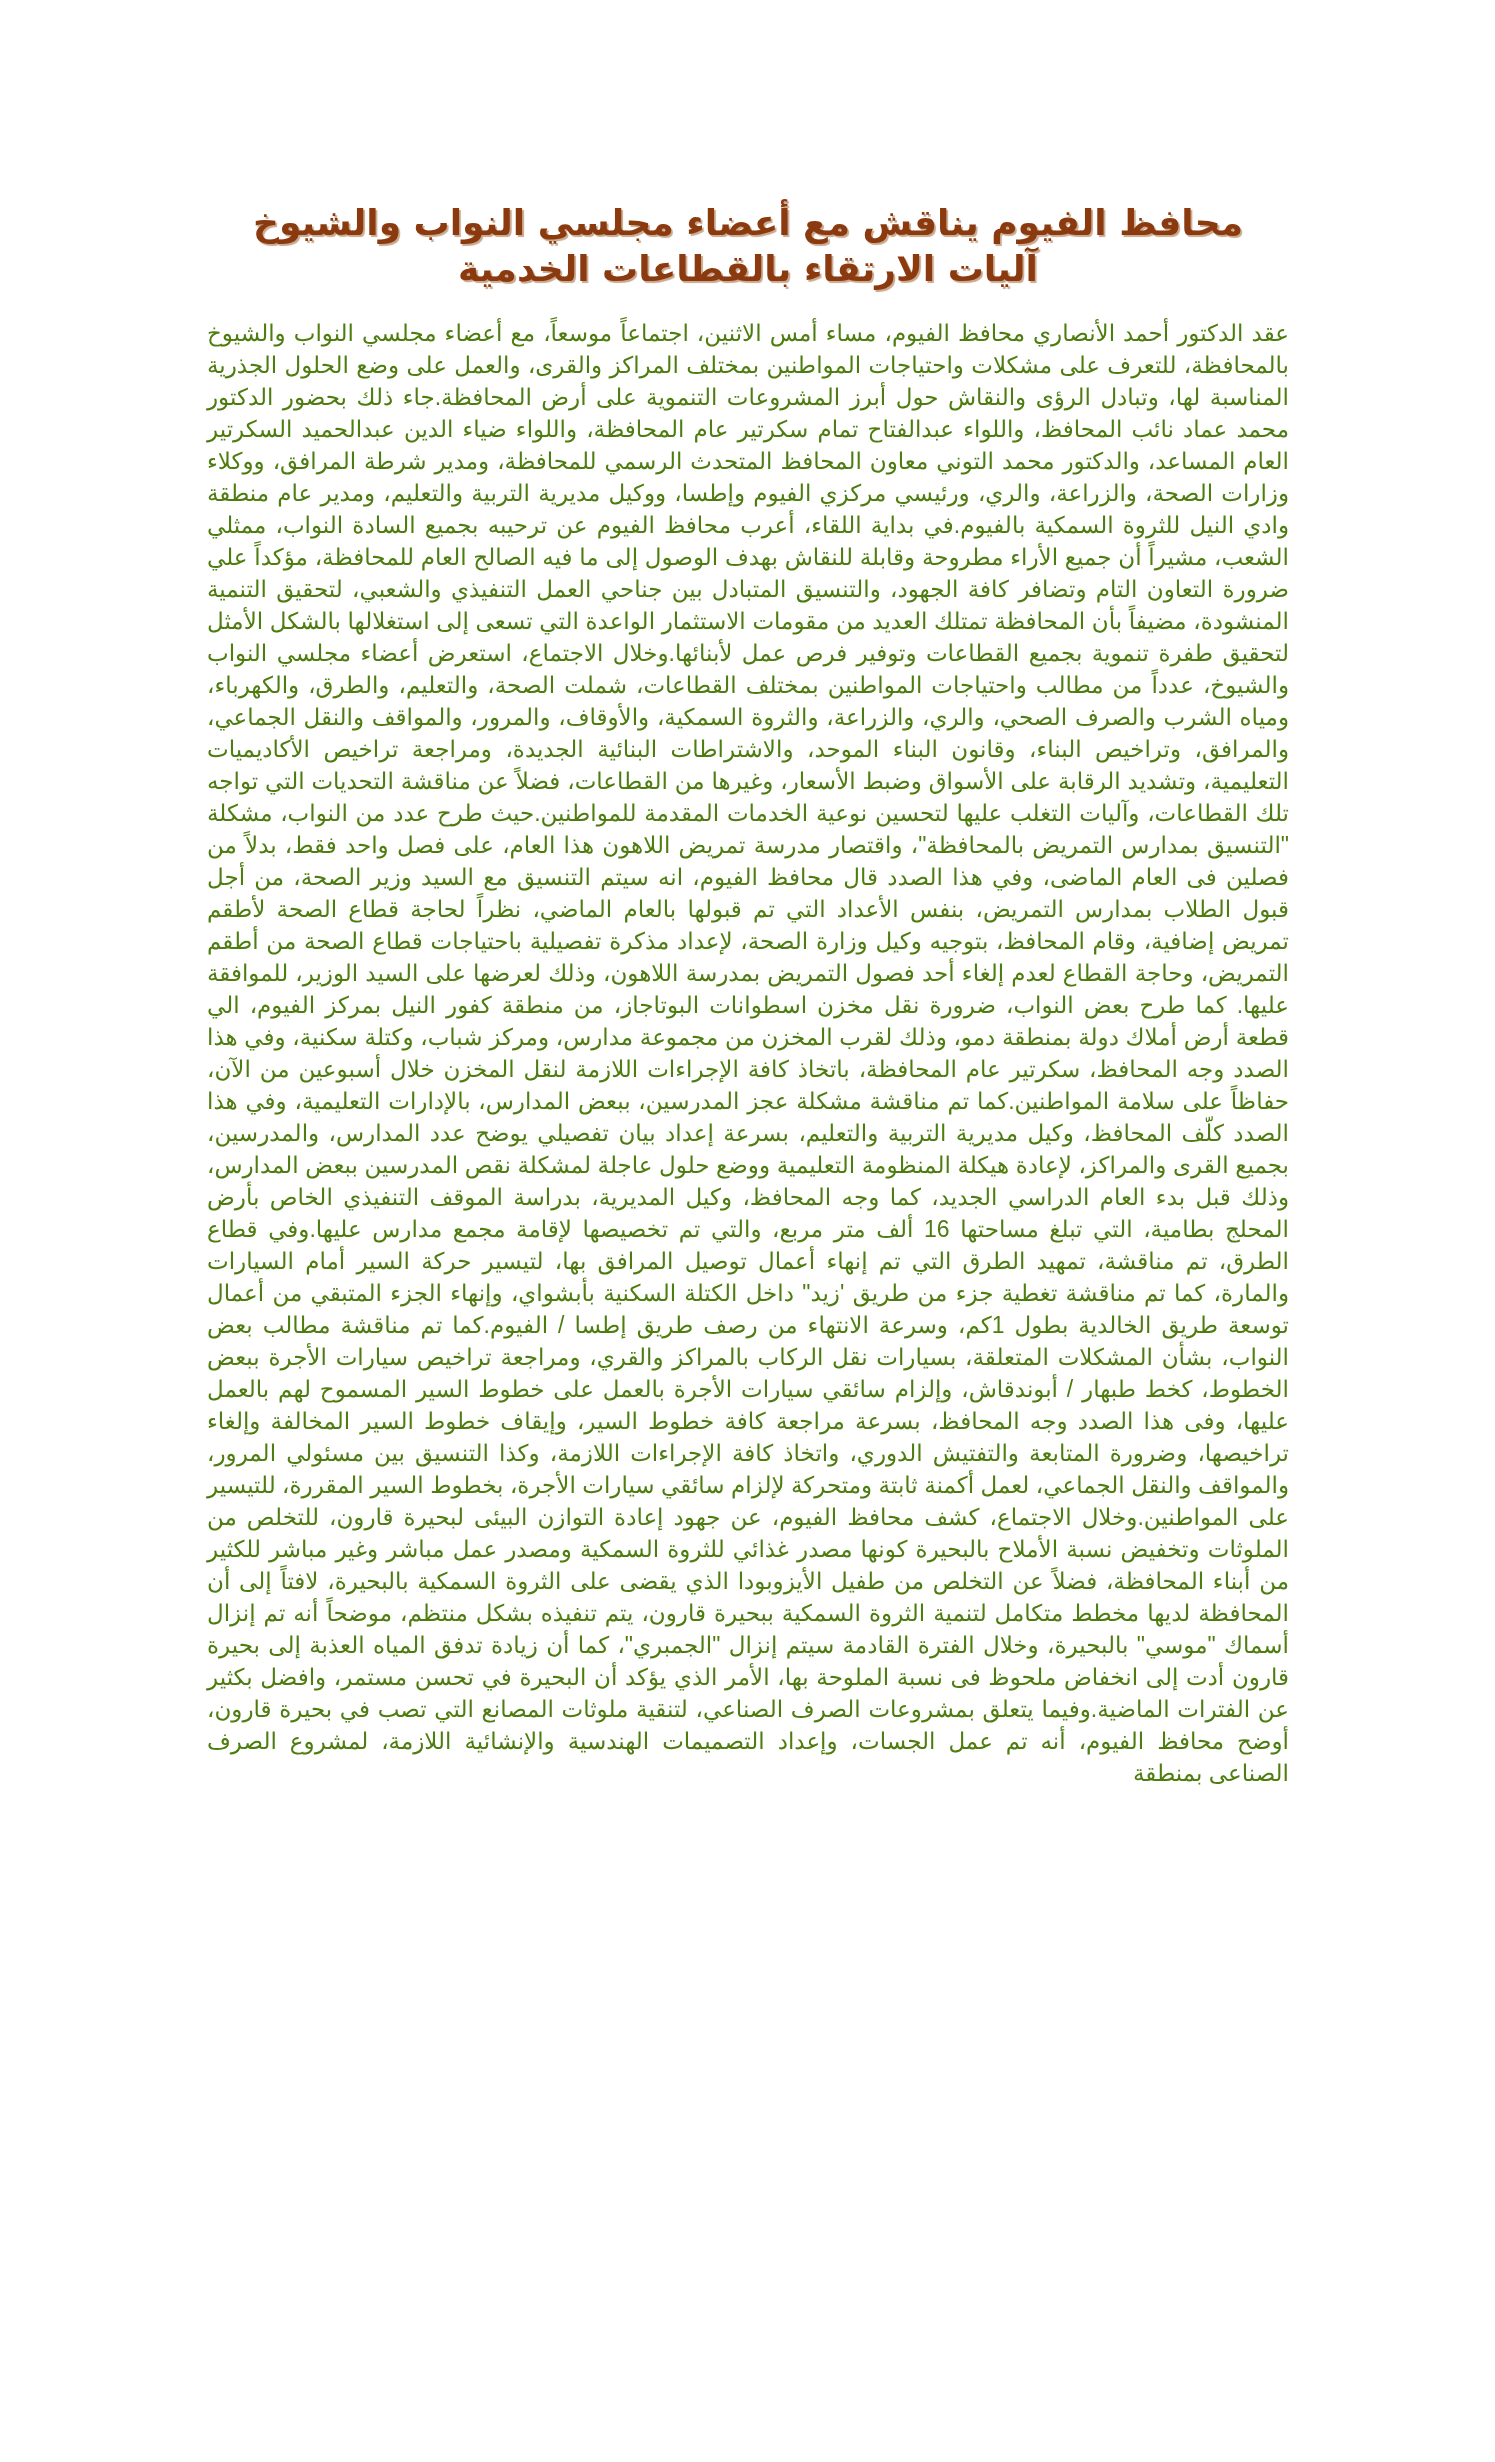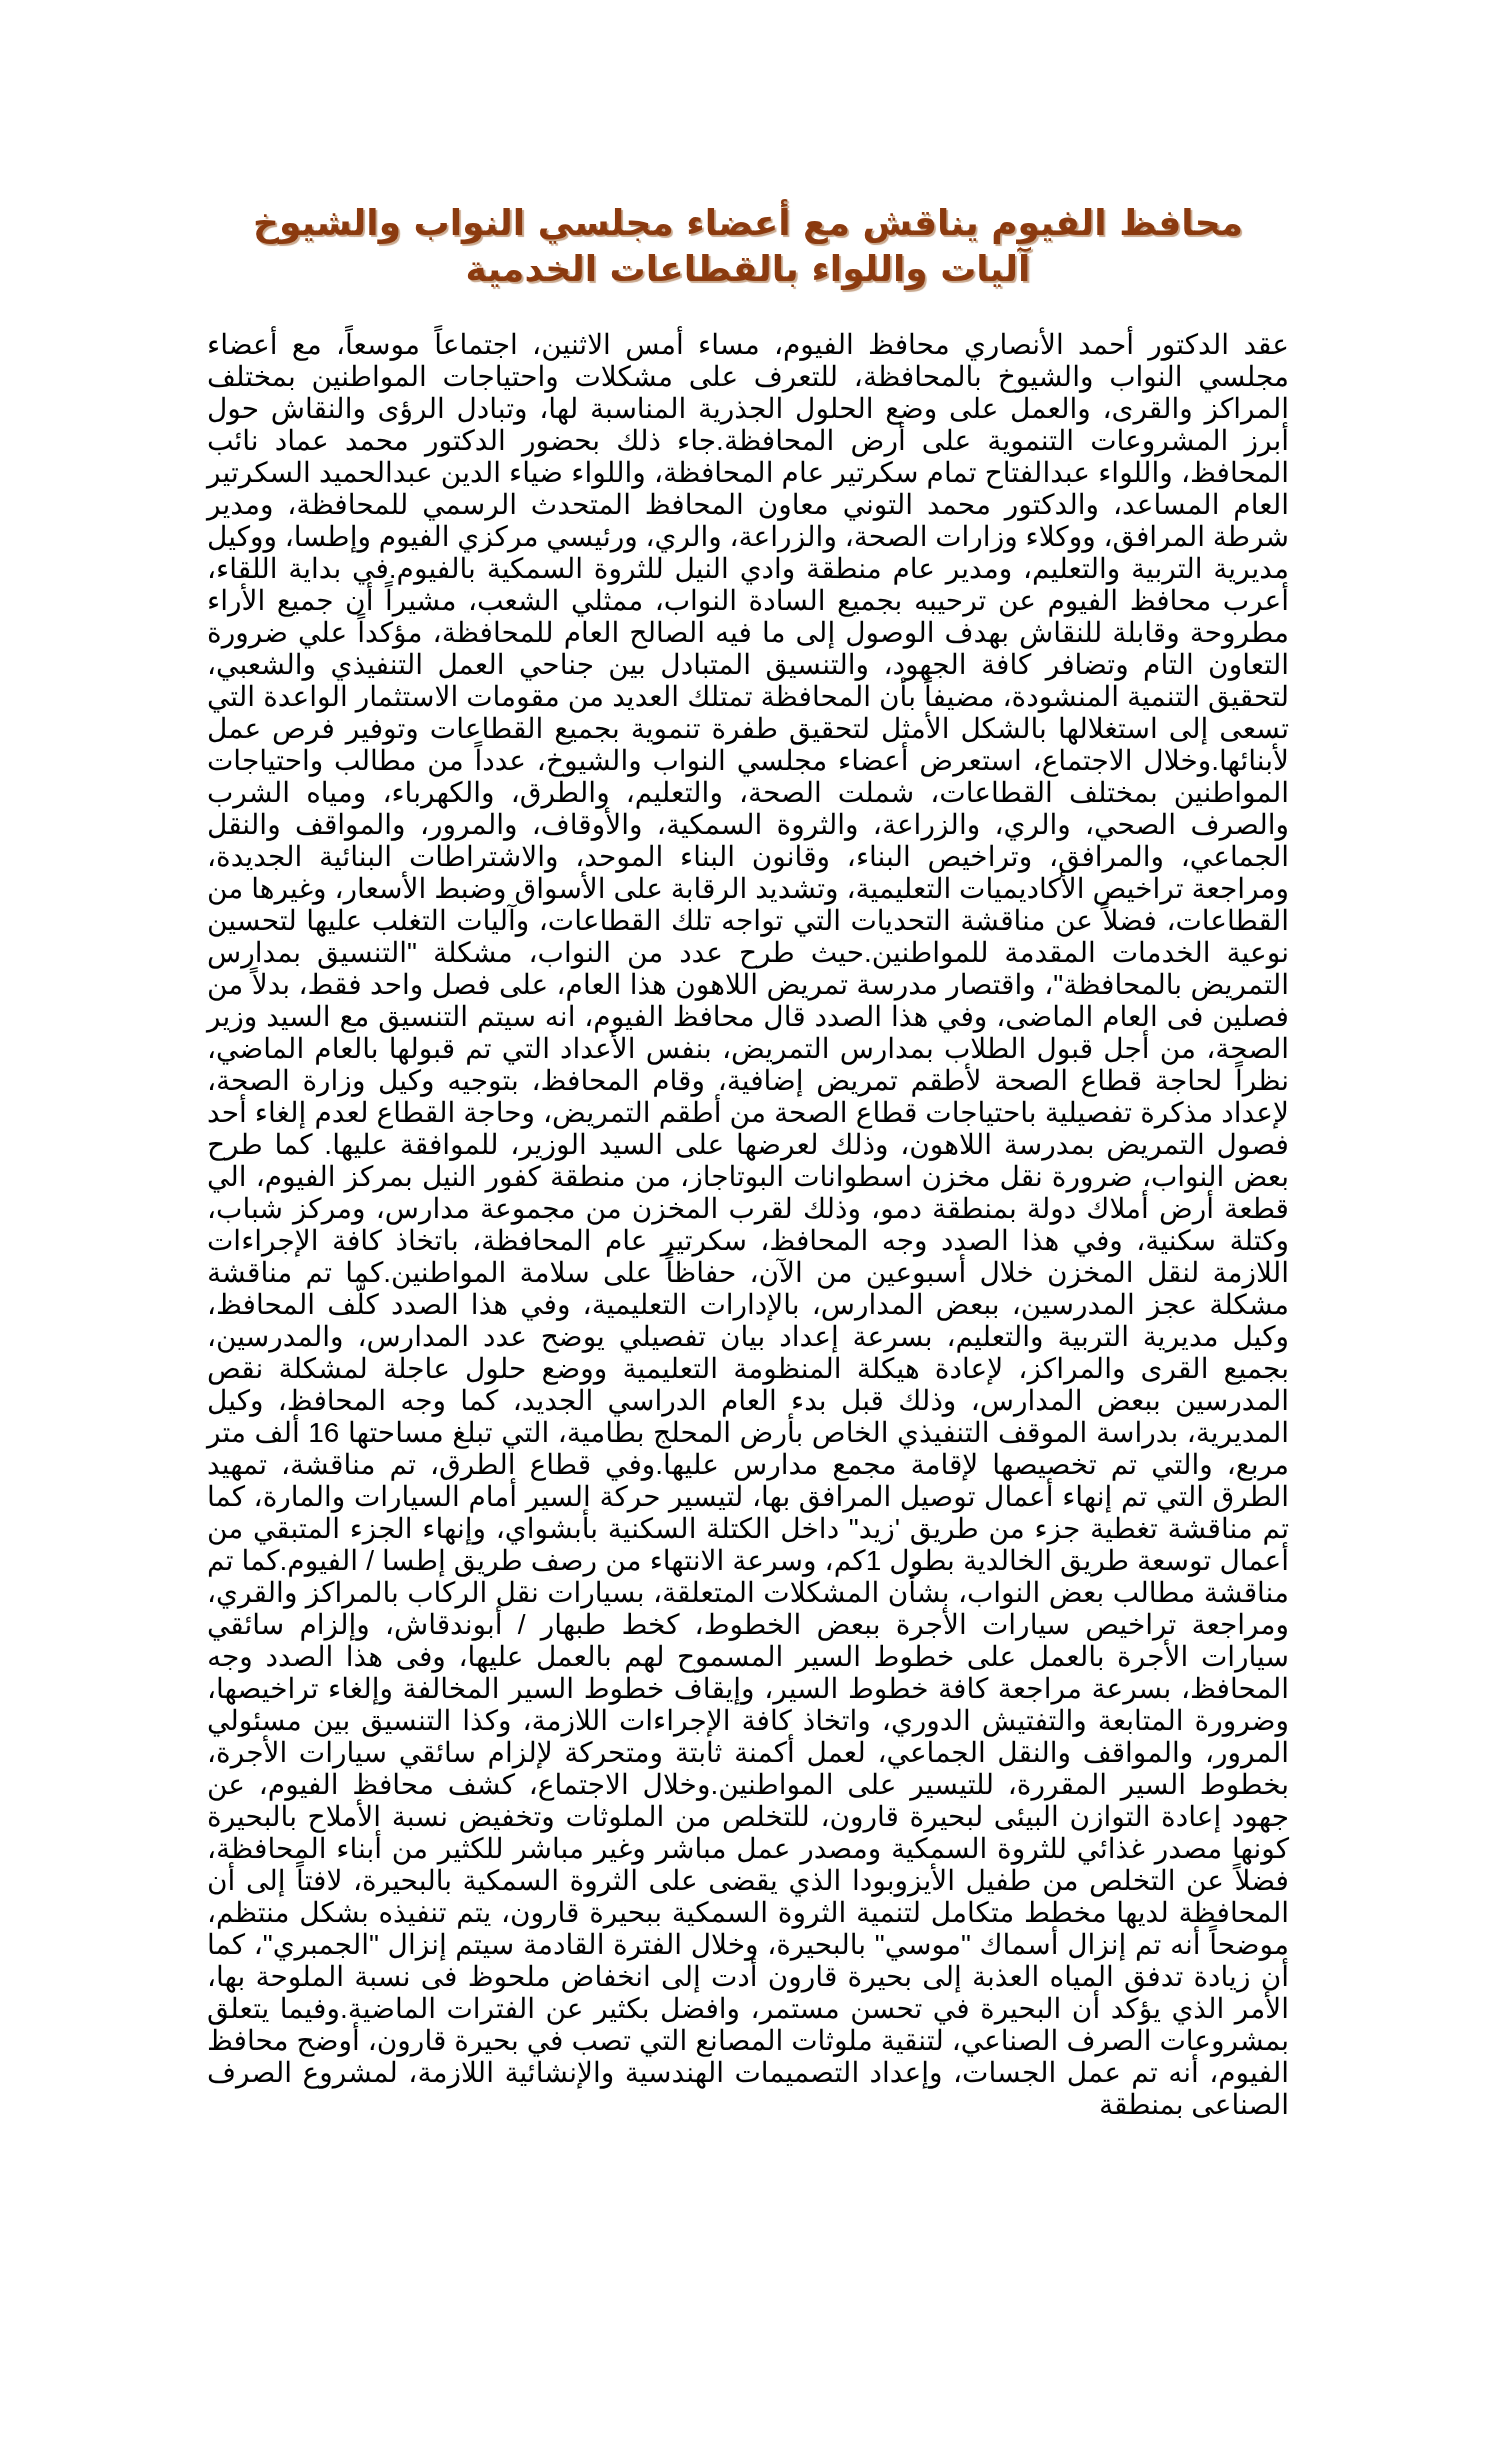--- a/index.html
+++ b/index.html
@@ -6,29 +6,29 @@
   body { width: 1495px; height: 2462px; overflow: hidden; position: relative; font-family: "DejaVu Sans", "Liberation Sans", sans-serif; }
   .page { position: absolute; left: 0; top: 0; width: 1495px; height: 2462px; background: #fff; }
   .title {
     position: absolute; left: 229px; top: 176px; width: 1038px;
     text-align: center; color: #8B3A0F; font-weight: bold;
     font-family: "DejaVu Sans", sans-serif;
     font-size: 36px; line-height: 46px; direction: rtl;
     text-shadow: 1.8px 1.8px 0.9px #c9a98f;
   }
   .body-text {
-    position: absolute; left: 207px; top: 329px; width: 1082px;
+    position: absolute; left: 207px; top: 317px; width: 1082px;
     direction: rtl; text-align: justify; text-align-last: right;
-    font-family: "Liberation Sans", sans-serif; font-size: 28px; line-height: 32px;
-    color: #000000;
+    font-family: "Liberation Sans", sans-serif; font-size: 23px; line-height: 32px;
+    color: #4d7c0f;
   }
   .body-text p { margin: 0; }
 </style>
 </head>
 <body>
 
 <div class="page">
-  <h1 class="title">محافظ الفيوم يناقش مع أعضاء مجلسي النواب والشيوخ آليات واللواء بالقطاعات الخدمية</h1>
+  <h1 class="title">محافظ الفيوم يناقش مع أعضاء مجلسي النواب والشيوخ آليات الارتقاء بالقطاعات الخدمية</h1>
   <div class="body-text">
     <p>عقد الدكتور أحمد الأنصاري محافظ الفيوم، مساء أمس الاثنين، اجتماعاً موسعاً، مع أعضاء مجلسي النواب والشيوخ بالمحافظة، للتعرف على مشكلات واحتياجات المواطنين بمختلف المراكز والقرى، والعمل على وضع الحلول الجذرية المناسبة لها، وتبادل الرؤى والنقاش حول أبرز المشروعات التنموية على أرض المحافظة.جاء ذلك بحضور الدكتور محمد عماد نائب المحافظ، واللواء عبدالفتاح تمام سكرتير عام المحافظة، واللواء ضياء الدين عبدالحميد السكرتير العام المساعد، والدكتور محمد التوني معاون المحافظ المتحدث الرسمي للمحافظة، ومدير شرطة المرافق، ووكلاء وزارات الصحة، والزراعة، والري، ورئيسي مركزي الفيوم وإطسا، ووكيل مديرية التربية والتعليم، ومدير عام منطقة وادي النيل للثروة السمكية بالفيوم.في بداية اللقاء، أعرب محافظ الفيوم عن ترحيبه بجميع السادة النواب، ممثلي الشعب، مشيراً أن جميع الأراء مطروحة وقابلة للنقاش بهدف الوصول إلى ما فيه الصالح العام للمحافظة، مؤكداً علي ضرورة التعاون التام وتضافر كافة الجهود، والتنسيق المتبادل بين جناحي العمل التنفيذي والشعبي، لتحقيق التنمية المنشودة، مضيفاً بأن المحافظة تمتلك العديد من مقومات الاستثمار الواعدة التي تسعى إلى استغلالها بالشكل الأمثل لتحقيق طفرة تنموية بجميع القطاعات وتوفير فرص عمل لأبنائها.وخلال الاجتماع، استعرض أعضاء مجلسي النواب والشيوخ، عدداً من مطالب واحتياجات المواطنين بمختلف القطاعات، شملت الصحة، والتعليم، والطرق، والكهرباء، ومياه الشرب والصرف الصحي، والري، والزراعة، والثروة السمكية، والأوقاف، والمرور، والمواقف والنقل الجماعي، والمرافق، وتراخيص البناء، وقانون البناء الموحد، والاشتراطات البنائية الجديدة، ومراجعة تراخيص الأكاديميات التعليمية، وتشديد الرقابة على الأسواق وضبط الأسعار، وغيرها من القطاعات، فضلاً عن مناقشة التحديات التي تواجه تلك القطاعات، وآليات التغلب عليها لتحسين نوعية الخدمات المقدمة للمواطنين.حيث طرح عدد من النواب، مشكلة "التنسيق بمدارس التمريض بالمحافظة"، واقتصار مدرسة تمريض اللاهون هذا العام، على فصل واحد فقط، بدلاً من فصلين فى العام الماضى، وفي هذا الصدد قال محافظ الفيوم، انه سيتم التنسيق مع السيد وزير الصحة، من أجل قبول الطلاب بمدارس التمريض، بنفس الأعداد التي تم قبولها بالعام الماضي، نظراً لحاجة قطاع الصحة لأطقم تمريض إضافية، وقام المحافظ، بتوجيه وكيل وزارة الصحة، لإعداد مذكرة تفصيلية باحتياجات قطاع الصحة من أطقم التمريض، وحاجة القطاع لعدم إلغاء أحد فصول التمريض بمدرسة اللاهون، وذلك لعرضها على السيد الوزير، للموافقة عليها. كما طرح بعض النواب، ضرورة نقل مخزن اسطوانات البوتاجاز، من منطقة كفور النيل بمركز الفيوم، الي قطعة أرض أملاك دولة بمنطقة دمو، وذلك لقرب المخزن من مجموعة مدارس، ومركز شباب، وكتلة سكنية، وفي هذا الصدد وجه المحافظ، سكرتير عام المحافظة، باتخاذ كافة الإجراءات اللازمة لنقل المخزن خلال أسبوعين من الآن، حفاظاً على سلامة المواطنين.كما تم مناقشة مشكلة عجز المدرسين، ببعض المدارس، بالإدارات التعليمية، وفي هذا الصدد كلّف المحافظ، وكيل مديرية التربية والتعليم، بسرعة إعداد بيان تفصيلي يوضح عدد المدارس، والمدرسين، بجميع القرى والمراكز، لإعادة هيكلة المنظومة التعليمية ووضع حلول عاجلة لمشكلة نقص المدرسين ببعض المدارس، وذلك قبل بدء العام الدراسي الجديد، كما وجه المحافظ، وكيل المديرية، بدراسة الموقف التنفيذي الخاص بأرض المحلج بطامية، التي تبلغ مساحتها 16 ألف متر مربع، والتي تم تخصيصها لإقامة مجمع مدارس عليها.وفي قطاع الطرق، تم مناقشة، تمهيد الطرق التي تم إنهاء أعمال توصيل المرافق بها، لتيسير حركة السير أمام السيارات والمارة، كما تم مناقشة تغطية جزء من طريق 'زيد" داخل الكتلة السكنية بأبشواي، وإنهاء الجزء المتبقي من أعمال توسعة طريق الخالدية بطول 1كم، وسرعة الانتهاء من رصف طريق إطسا / الفيوم.كما تم مناقشة مطالب بعض النواب، بشأن المشكلات المتعلقة، بسيارات نقل الركاب بالمراكز والقري، ومراجعة تراخيص سيارات الأجرة ببعض الخطوط، كخط طبهار / أبوندقاش، وإلزام سائقي سيارات الأجرة بالعمل على خطوط السير المسموح لهم بالعمل عليها، وفى هذا الصدد وجه المحافظ، بسرعة مراجعة كافة خطوط السير، وإيقاف خطوط السير المخالفة وإلغاء تراخيصها، وضرورة المتابعة والتفتيش الدوري، واتخاذ كافة الإجراءات اللازمة، وكذا التنسيق بين مسئولي المرور، والمواقف والنقل الجماعي، لعمل أكمنة ثابتة ومتحركة لإلزام سائقي سيارات الأجرة، بخطوط السير المقررة، للتيسير على المواطنين.وخلال الاجتماع، كشف محافظ الفيوم، عن جهود إعادة التوازن البيئى لبحيرة قارون، للتخلص من الملوثات وتخفيض نسبة الأملاح بالبحيرة كونها مصدر غذائي للثروة السمكية ومصدر عمل مباشر وغير مباشر للكثير من أبناء المحافظة، فضلاً عن التخلص من طفيل الأيزوبودا الذي يقضى على الثروة السمكية بالبحيرة، لافتاً إلى أن المحافظة لديها مخطط متكامل لتنمية الثروة السمكية ببحيرة قارون، يتم تنفيذه بشكل منتظم، موضحاً أنه تم إنزال أسماك "موسي" بالبحيرة، وخلال الفترة القادمة سيتم إنزال "الجمبري"، كما أن زيادة تدفق المياه العذبة إلى بحيرة قارون أدت إلى انخفاض ملحوظ فى نسبة الملوحة بها، الأمر الذي يؤكد أن البحيرة في تحسن مستمر، وافضل بكثير عن الفترات الماضية.وفيما يتعلق بمشروعات الصرف الصناعي، لتنقية ملوثات المصانع التي تصب في بحيرة قارون، أوضح محافظ الفيوم، أنه تم عمل الجسات، وإعداد التصميمات الهندسية والإنشائية اللازمة، لمشروع الصرف الصناعى بمنطقة</p>
   </div>
 </div>
 
 
 </body></html>

